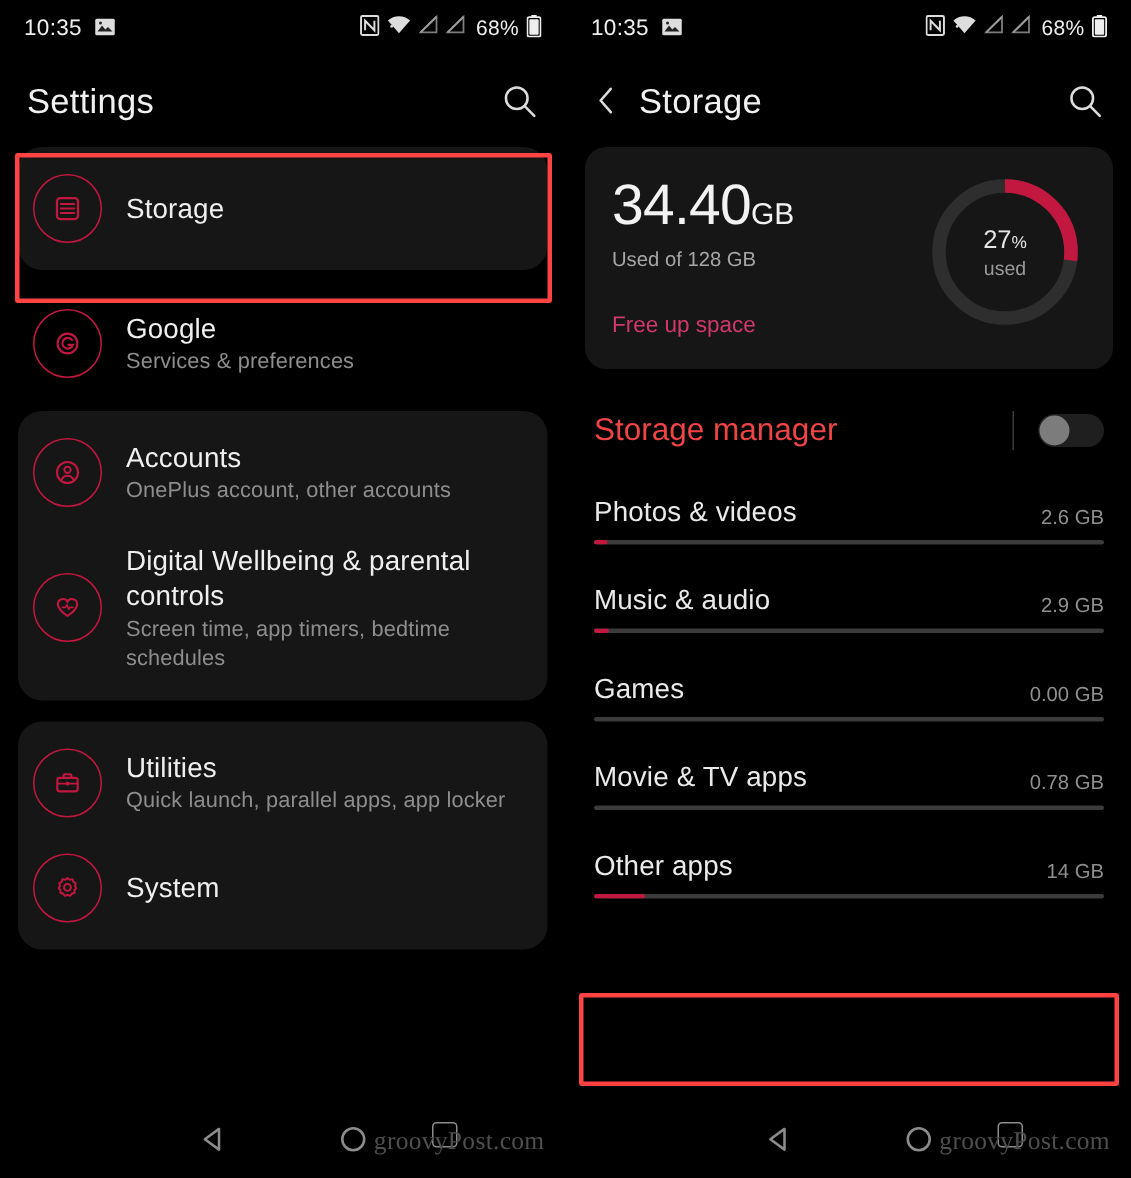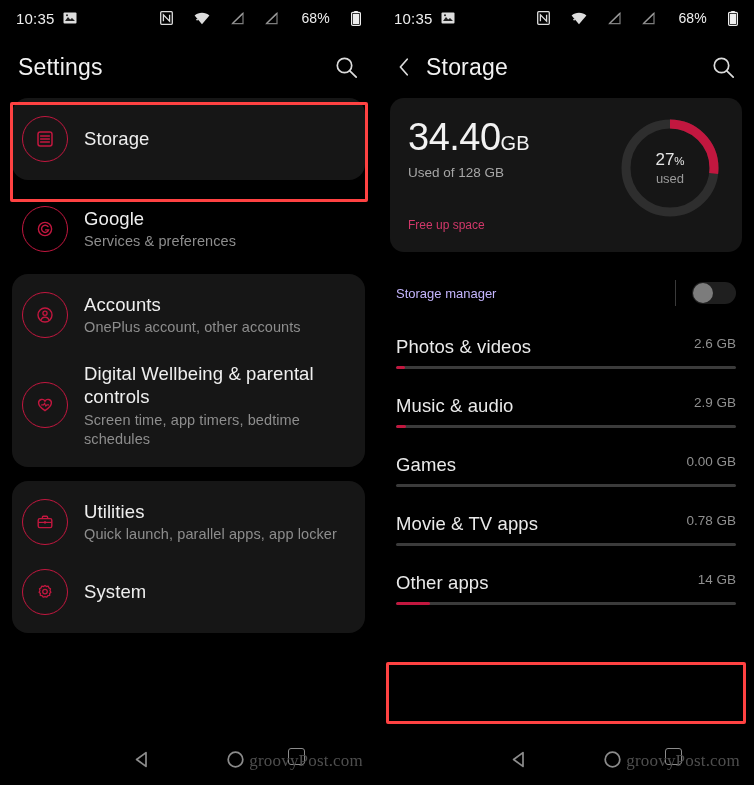--- a/index.html
+++ b/index.html
@@ -13,21 +13,21 @@
   .phone { position:relative; width:377px; height:785px; background:#000; overflow:hidden; }
   .phone.right { border-left:1px solid #000; }
 
   
   .statusbar {
     height:36px; display:flex; align-items:center;
     padding:0 16px; color:#e8e8e8; font-size:15px; letter-spacing:.2px;
   }
   .sb-left { display:flex; align-items:center; gap:8px; }
   .sb-time { font-size:15px; color:#eee; }
-  .sb-right { margin-left:auto; display:flex; align-items:center; gap:21px; }
+  .sb-right { margin-left:auto; display:flex; align-items:flex-start; gap:5px; }
   .sb-batt-text { font-size:14px; color:#eee; margin-left:2px; }
   .ic { display:inline-block; line-height:0; }
 
   
   .appbar { height:62px; display:flex; align-items:center; padding:0 18px; }
   .appbar .title { color:#f1f1f1; font-size:23px; font-weight:400; letter-spacing:.2px; }
   .appbar .back { color:#dcdcdc; margin-right:14px; display:flex; align-items:center; }
   .appbar .spacer { flex:1; }
   .appbar .search { color:#dcdcdc; display:flex; align-items:center; }
 
@@ -58,40 +58,40 @@
   
   .storage-body { padding:0 12px; }
   .summary-card {
     background:#161616; border-radius:14px; padding:14px 18px 20px 18px;
     display:flex; align-items:flex-start; margin-bottom:24px; min-height:148px;
   }
   .sum-left { flex:1; padding-top:4px; }
   .sum-big { color:#f2f2f2; font-size:38px; font-weight:300; letter-spacing:-0.5px; }
   .sum-big .unit { font-size:20px; font-weight:400; letter-spacing:0; }
   .sum-sub { color:#a6a6a6; font-size:13.5px; margin-top:6px; }
-  .sum-link { color:#d2386a; font-size:12px; margin-top:38px; }
+  .sum-link { color:#d2386a; font-size:15px; margin-top:28px; }
   .donut-wrap { width:104px; height:104px; position:relative; margin-top:4px; margin-right:2px; }
   .donut-wrap svg { display:block; }
   .donut-label {
     position:absolute; inset:0; display:flex; flex-direction:column;
     align-items:center; justify-content:center;
   }
   .donut-pct { color:#e6e6e6; font-size:17px; }
   .donut-pct .sm { font-size:11.5px; }
   .donut-used { color:#9a9a9a; font-size:13px; margin-top:1px; }
 
   .mgr-row { display:flex; align-items:center; padding:4px 6px 0 6px; margin-bottom:30px; }
-  .mgr-label { color:#c4b5fd; font-size:13px; flex:1; }
+  .mgr-label { color:#ef4444; font-size:21px; flex:1; }
   .mgr-divider { width:1px; height:26px; background:#3a3a3a; margin-right:16px; }
   .toggle { width:44px; height:22px; border-radius:11px; background:#1f1f1f; position:relative; }
   .toggle .knob { position:absolute; left:1px; top:1px; width:20px; height:20px;
     border-radius:50%; background:#7c7c7c; }
 
   .sitem { padding:0 6px; margin-bottom:26px; }
-  .sitem-top { display:flex; align-items:flex-start; padding-bottom:8px; }
+  .sitem-top { display:flex; align-items:flex-end; padding-bottom:8px; }
   .sitem-name { color:#eaeaea; font-size:18.5px; flex:1; letter-spacing:.1px; }
   .sitem-size { color:#8f8f8f; font-size:13.5px; }
   .bar { height:3px; background:#3b3b3b; border-radius:2px; overflow:hidden; }
   .bar .fill { height:100%; background:#c2173f; border-radius:2px; }
 
   
   .navbar {
     position:absolute; left:0; bottom:0; width:100%; height:52px;
     display:flex; align-items:center; justify-content:center; gap:74px;
   }

